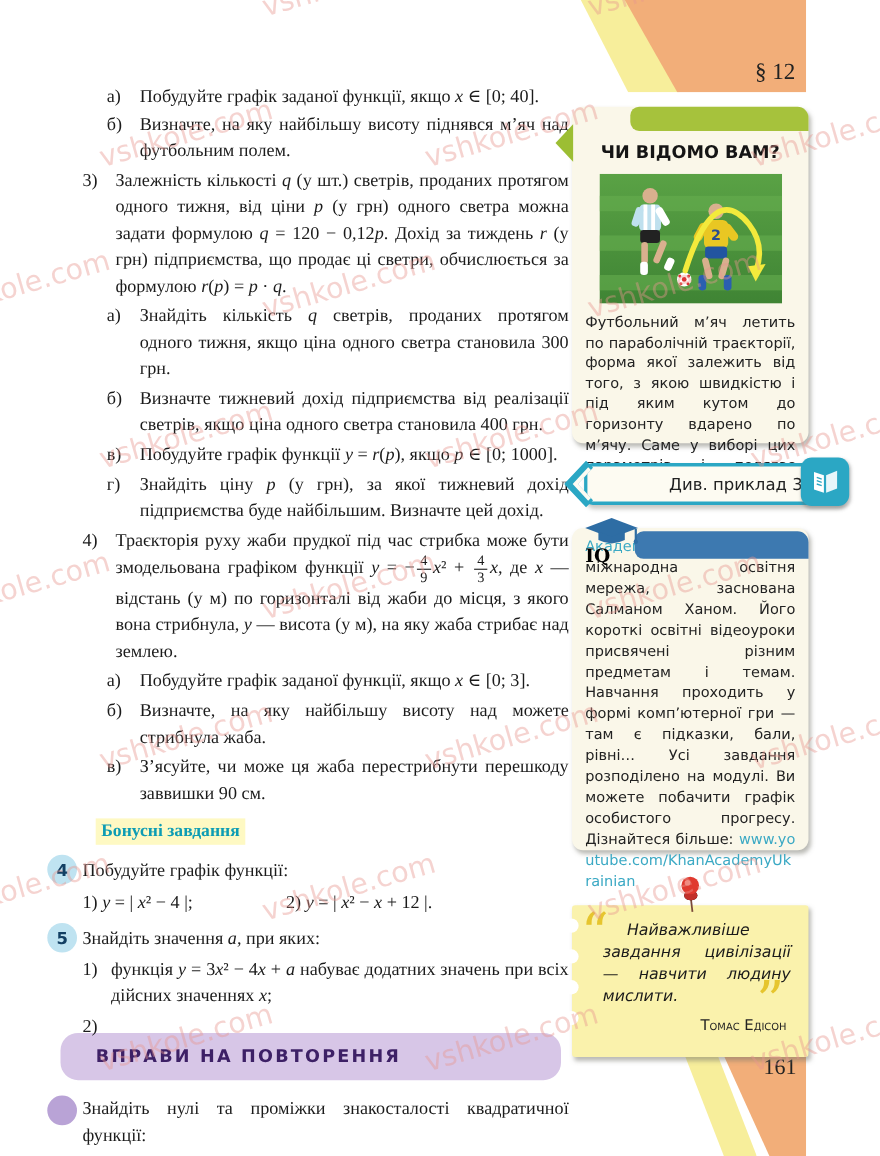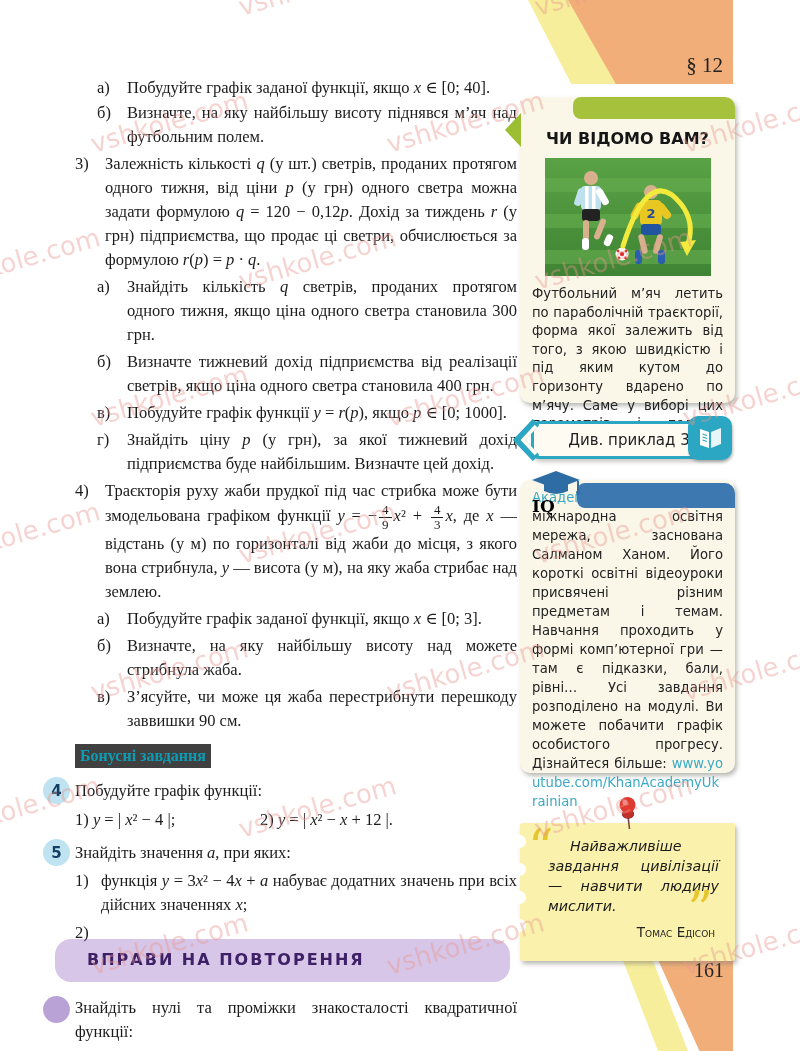--- a/index.html
+++ b/index.html
@@ -26,22 +26,22 @@
   .sub{position:relative;padding-left:30px;margin-bottom:1px;}
   .sub>.lbl{position:absolute;left:0;top:0;}
   .top-item{position:relative;padding-left:30px;margin-top:3px;}
   .top-item>.lbl{position:absolute;left:0;top:0;}
   .top-item .sub{margin-left:-8px;margin-top:3px;}
   .frac{display:inline-flex;flex-direction:column;vertical-align:middle;text-align:center;
         font-size:13px;line-height:14px;margin:0 2px;}
   .frac .num{border-bottom:1.2px solid #1b1b1b;padding:0 3px;}
   .frac .den{padding:0 3px;}
 
-  .bonus-header{display:inline-block;margin:10px 0 2px 0;padding:0 5px;
-      font-weight:bold;font-size:16px;color:#0d9cb4;background:#404040;}
+  .bonus-header{display:inline-block;margin:10px 0 2px 12px;padding:0 5px;
+      font-weight:bold;font-size:16px;color:#0d9cb4;background:#fef9c3;}
   .bonus{position:relative;margin-top:9px;}
   .num-circle{position:absolute;left:-32px;top:-2px;width:27px;height:27px;border-radius:50%;
       background:#bfe3f1;color:#123f63;font-family:"DejaVu Sans",sans-serif;font-weight:bold;
       font-size:15px;display:flex;align-items:center;justify-content:center;}
   .bonus .parts-row{display:flex;margin-top:5px;}
   .bonus .parts-row .part{width:185px;}
   .bonus .part-block{position:relative;padding-left:26px;margin-top:4px;text-align:justify;}
   .bonus .part-block>.lbl{position:absolute;left:0;top:0;}
 
   .review-bar{margin:22px 12px 0 -20px;width:423px;background:#d7c6e7;border-radius:16px;
@@ -61,21 +61,21 @@
   .known-arrow{position:absolute;left:-15px;top:16px;width:0;height:0;
       border-top:17px solid transparent;border-bottom:17px solid transparent;
       border-right:16px solid #9cbe33;}
   .known-title{margin-top:32px;text-align:center;font-weight:bold;font-size:16px;color:#151515;}
   .photo{display:block;width:166px;height:118px;margin:10px auto 9px;}
   .side-text{padding:0 12px;font-size:13.2px;line-height:18.6px;color:#222;text-align:justify;}
 
   .example{position:absolute;left:531px;top:421px;width:190px;height:32px;background:#fdfbf2;
       border:3px solid #2ba7c4;border-radius:8px;display:flex;align-items:center;justify-content:center;
       font-family:"DejaVu Sans",sans-serif;font-size:15px;color:#222;
-      box-shadow:2px 3px 4px rgba(120,120,110,.4);}
+      box-shadow:2px 3px 4px rgba(120,120,110,.4);padding-left:40px;}
   .example .chev{position:absolute;left:-21px;top:-7px;}
   .book-tile{position:absolute;right:-8px;top:-8px;width:44px;height:44px;background:#2ba7c4;
       border-radius:10px;display:flex;align-items:center;justify-content:center;
       box-shadow:1px 2px 3px rgba(100,100,100,.4);}
 
   .smart-card{left:520px;top:480px;width:215px;height:293px;}
   .smart-blue{position:absolute;top:3px;right:0;width:158px;height:25px;background:#3d79b0;
       border-radius:8px 10px 0 8px;}
   .iq-badge{position:absolute;left:10px;top:-10px;width:56px;text-align:left;}
   .iq-text{font-weight:bold;font-size:17px;color:#000000;margin:-4px 0 0 2px;

